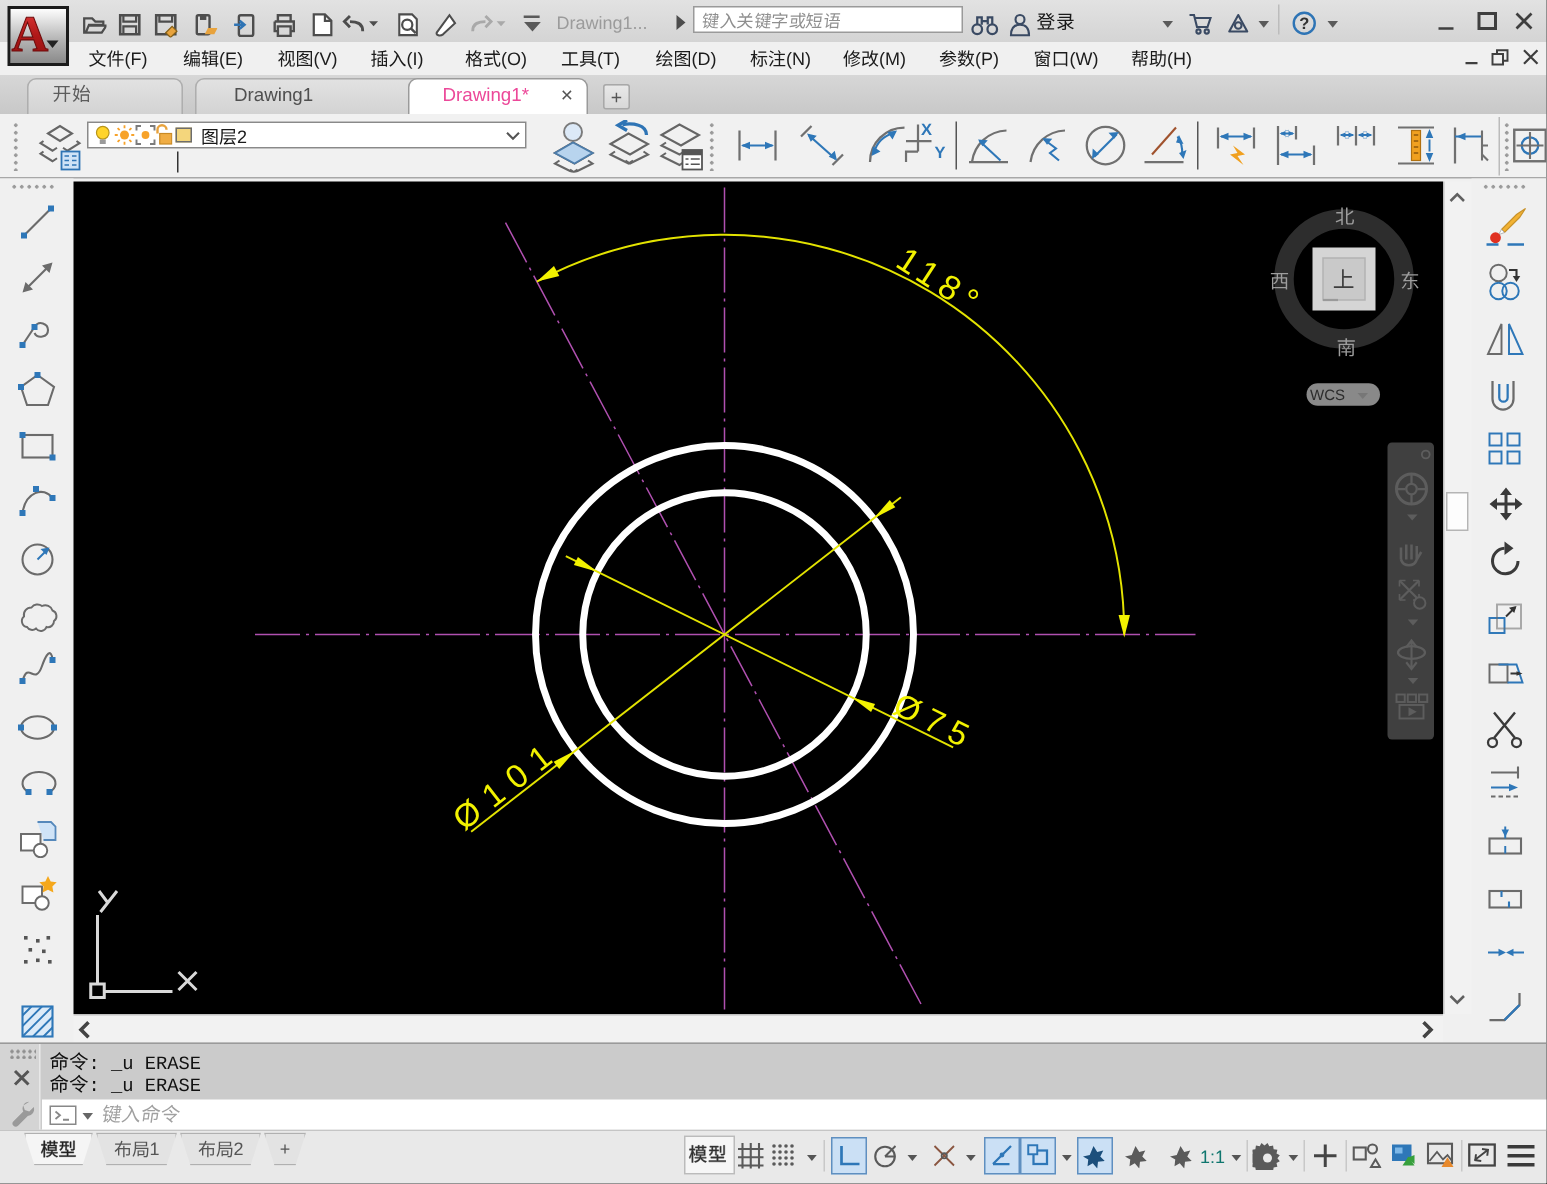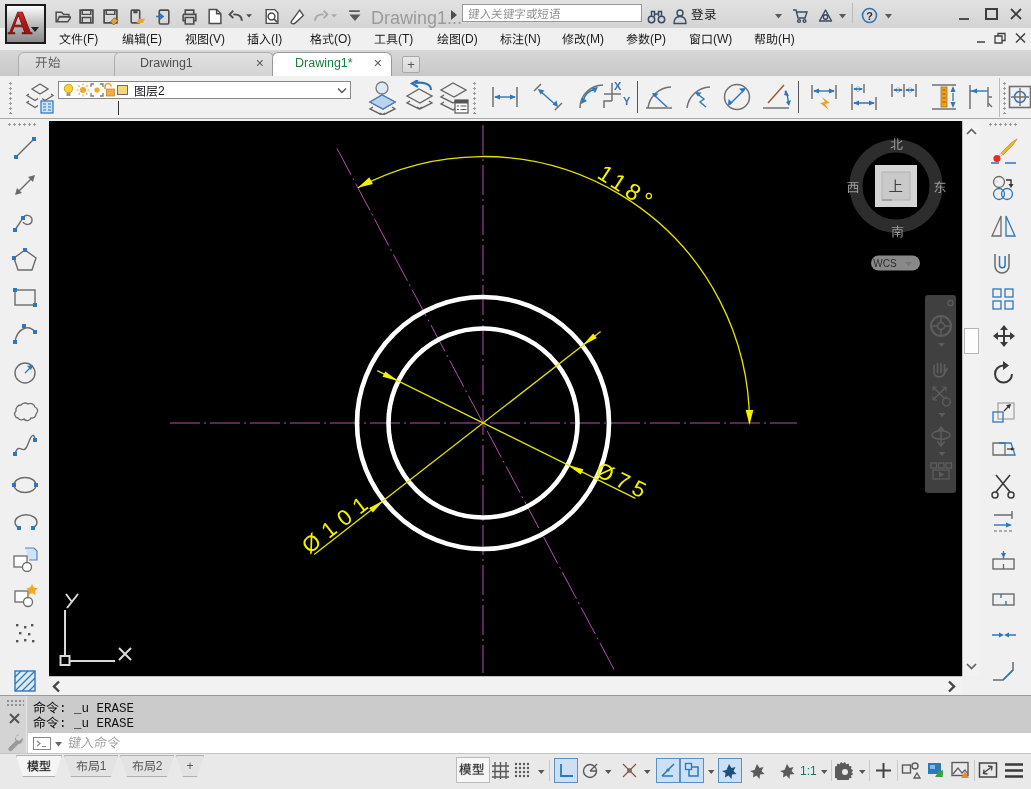--- a/index.html
+++ b/index.html
@@ -78,21 +78,21 @@
   </svg>
 <svg class="abs" style="left:313px;top:8px" width="17" height="17" viewBox="0 0 16 16">
     <path d="M2 12 c0 -5 4 -6 8 -6 M10 2.5 L13.5 6 L10 9.5" fill="none" stroke="#a9a9a9" stroke-width="1.8"></path>
   </svg>
 <svg class="abs" style="left:330px;top:8px" width="17" height="17" viewBox="0 0 16 16">
     <path d="M0 6 l7 0 l-3.5 4 z" fill="#a9a9a9" transform="translate(1,1) scale(.8)"></path>
   </svg>
 <svg class="abs" style="left:347px;top:8px" width="17" height="17" viewBox="0 0 16 16">
     <path d="M2 3 h10 M4 7 l7 0 l-3.5 4 z" stroke="#5a5a5a" stroke-width="1.6" fill="#5a5a5a"></path>
   </svg>
-<div class="abs" style="left:371px;top:8px;font-size:18px;color:#9b9b9b">Drawing1...</div>
+<div class="abs" style="left:371px;top:8px;font-size:12px;color:#9b9b9b">Drawing1...</div>
 <svg class="abs" style="left:449px;top:9px" width="10" height="12">
     <path d="M2 1 l6 5 l-6 5 z" fill="#4d4d4d"></path>
   </svg>
 <div class="abs" style="left:462px;top:4px;width:180px;height:18px;background:#fff;border:1px solid #9a9a9a"></div>
 <div class="abs" style="left:468px;top:7px;color:#8f8f8f;font-style:italic;transform:skewX(-6deg)"><svg class="g" style="width:11.5px;height:11.5px" viewBox="0 -880 1000 1000">
       <use href="#c952e"></use>
     </svg><svg class="g" style="width:11.5px;height:11.5px" viewBox="0 -880 1000 1000">
       <use href="#c5165"></use>
     </svg><svg class="g" style="width:11.5px;height:11.5px" viewBox="0 -880 1000 1000">
       <use href="#c5173"></use>
@@ -224,22 +224,22 @@
 <path d="M2 10 h8"></path>
 <path d="M20 4 h7 v7 h-7 z M23 4 v-2.5 h7 v7 H27" stroke-width="1.3"></path>
 <path d="M41 1.5 l9 9 M50 1.5 l-9 9"></path>
     </g>
   </svg>
 <div class="tab" style="left:18px;width:104px;color:#5d5d5d"><span style="position:relative;left:16px;top:3px"><svg class="g" style="width:12.5px;height:12.5px" viewBox="0 -880 1000 1000">
         <use href="#c5f00"></use>
       </svg><svg class="g" style="width:12.5px;height:12.5px" viewBox="0 -880 1000 1000">
         <use href="#c59cb"></use>
       </svg></span></div>
-<div class="tab" style="left:114px;width:160px;"><span style="position:relative;left:25px;top:3px;color:#4f4f4f">Drawing1</span><span style="position:absolute;right:9px;top:2px;color:#5a5a5a;font-size:14px">×</span></div>
-<div class="tab" style="left:272px;width:120px;background:#fff;border-color:#9a9a9a"><span style="position:relative;left:22px;top:3px;color:#15803d">Drawing1*</span><span style="position:absolute;right:9px;top:2px;color:#555;font-size:14px">×</span></div>
+<div class="tab" style="left:130px;width:160px;"><span style="position:relative;left:25px;top:3px;color:#4f4f4f">Drawing1</span><span style="position:absolute;right:9px;top:2px;color:#5a5a5a;font-size:14px">×</span></div>
+<div class="tab" style="left:272px;width:120px;background:#fff;border-color:#9a9a9a"><span style="position:relative;left:22px;top:3px;color:#ec4899">Drawing1*</span><span style="position:absolute;right:9px;top:2px;color:#555;font-size:14px">×</span></div>
 <div class="abs" style="left:402px;top:56px;width:18px;height:17px;background:linear-gradient(#e8e8e8,#d8d8d8);border:1px solid #a8a8a8;border-radius:2px;color:#555;text-align:center;font-size:13px;line-height:15px">+</div>
 <div class="abs" style="left:8px;top:81px;width:5px;height:33px;background-image:radial-gradient(circle,#9a9a9a 1px,transparent 1.2px);background-size:5px 5px"></div>
 <svg class="abs" style="left:25px;top:81px" width="30" height="34" viewBox="0 0 30 34">
 <g fill="none" stroke="#666" stroke-width="1.4">
 <path d="M7 8 l8 -5 l8 5 l-8 5 z"></path>
       <path d="M4 13 l-2 1.5 l8 5 l3 -2"></path>
       <path d="M26 13 l2 1.5 l-8 5 l-3 -2"></path>
 <path d="M4 20 l-2 1.5 l8 5 l3 -2"></path>
     </g>
 <rect x="16" y="20" width="12" height="12" fill="#cfe3f7" stroke="#2e74b5" stroke-width="1.2"></rect>

